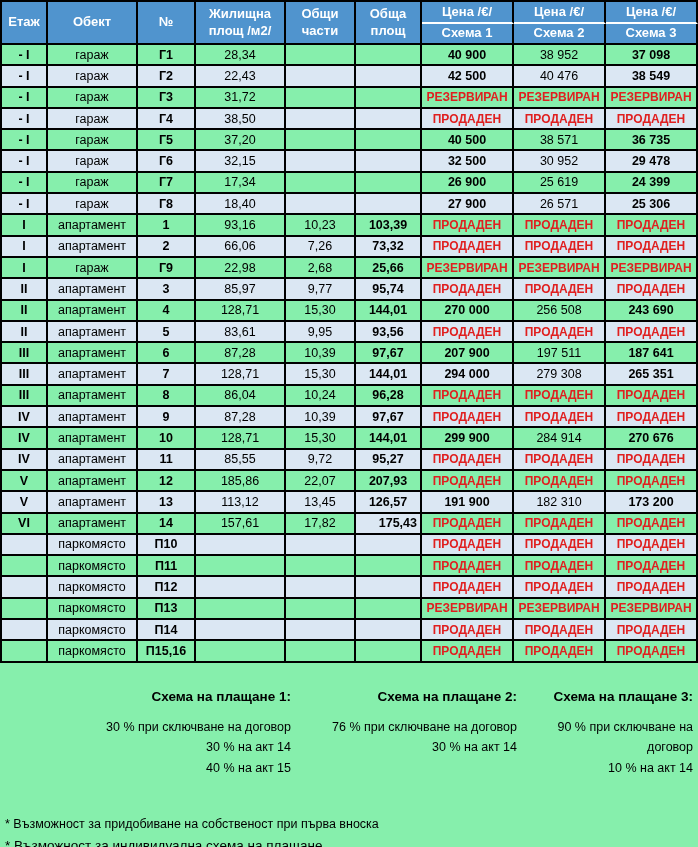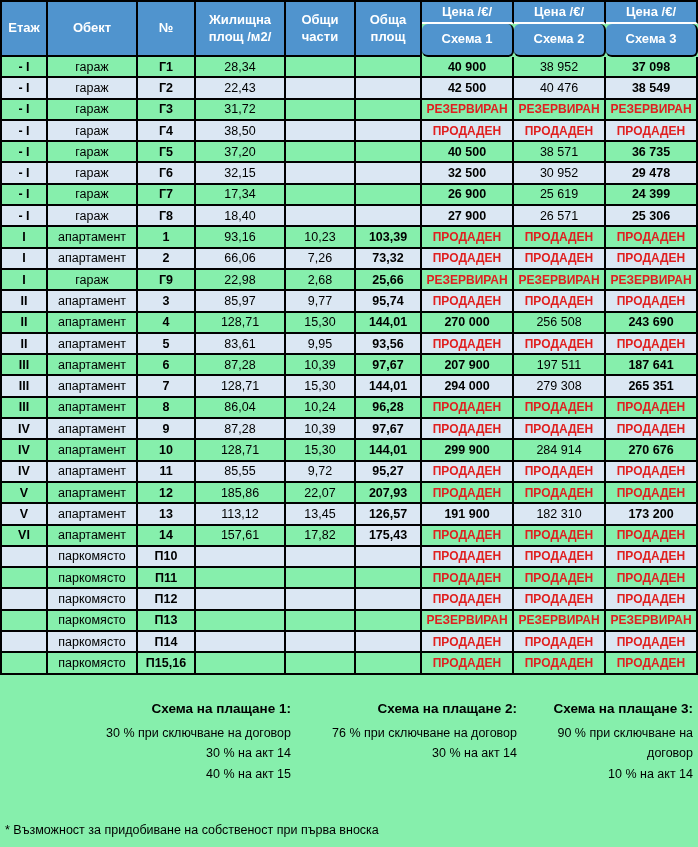--- a/index.html
+++ b/index.html
@@ -14,42 +14,42 @@
   .price-table th,.price-table td{
     border-right:2px solid #000;border-bottom:2px solid #000;
     box-sizing:border-box;overflow:hidden;
   }
   .price-table th{
     background:var(--header-blue,#5094ce);color:#fff;
     font-size:13px;font-weight:bold;text-align:center;
     padding:1px 2px;line-height:1.25;vertical-align:middle;white-space:normal;
   }
   .price-table th.price-top{border-bottom:2px solid #fff;height:22px;}
-  .price-table th.scheme-th{height:33px;border-radius:6px;}
+  .price-table th.scheme-th{height:21px;}
   .price-table td{
     height:21.3px;font-size:12.5px;text-align:center;padding:0 3px;
     white-space:nowrap;vertical-align:middle;
   }
   .price-table tbody tr:nth-child(even){background:var(--stripe-blue,#dbe7f3);}
   .price-table td.cell-floor,
   .price-table td.cell-num,
   .price-table td.cell-total,
   .price-table td.cell-p1,
   .price-table td.cell-p3{font-weight:bold;}
   .price-table td.status{color:var(--status-red,#e01f1f);font-weight:bold;font-size:12px;}
-  .price-table td.hl{background:var(--stripe-blue,#dbe7f3);}
+  .price-table td.hl{background:var(--stripe-blue,#dbe7f3);text-align:right;}
 
   .footer{padding:0 5px;}
   .schemes{display:flex;margin-top:26px;text-align:right;}
   .scheme-col{display:flex;flex-direction:column;}
   .scheme-col.c1{width:286px;}
   .scheme-col.c2{width:226px;}
   .scheme-col.c3{flex:1;}
   .scheme-title{font-weight:bold;font-size:13.5px;}
-  .scheme-items{margin-top:7px;}
+  .scheme-items{margin-top:13px;}
   .scheme-item{font-size:12.5px;line-height:20.5px;min-height:20.5px;}
   .footnotes{margin-top:14px;}
   .footnote{font-size:12.5px;line-height:22px;}
   .footnote.second{font-size:13.5px;}
 </style>
 </head>
 <body>
 
 <div class="page">
 

